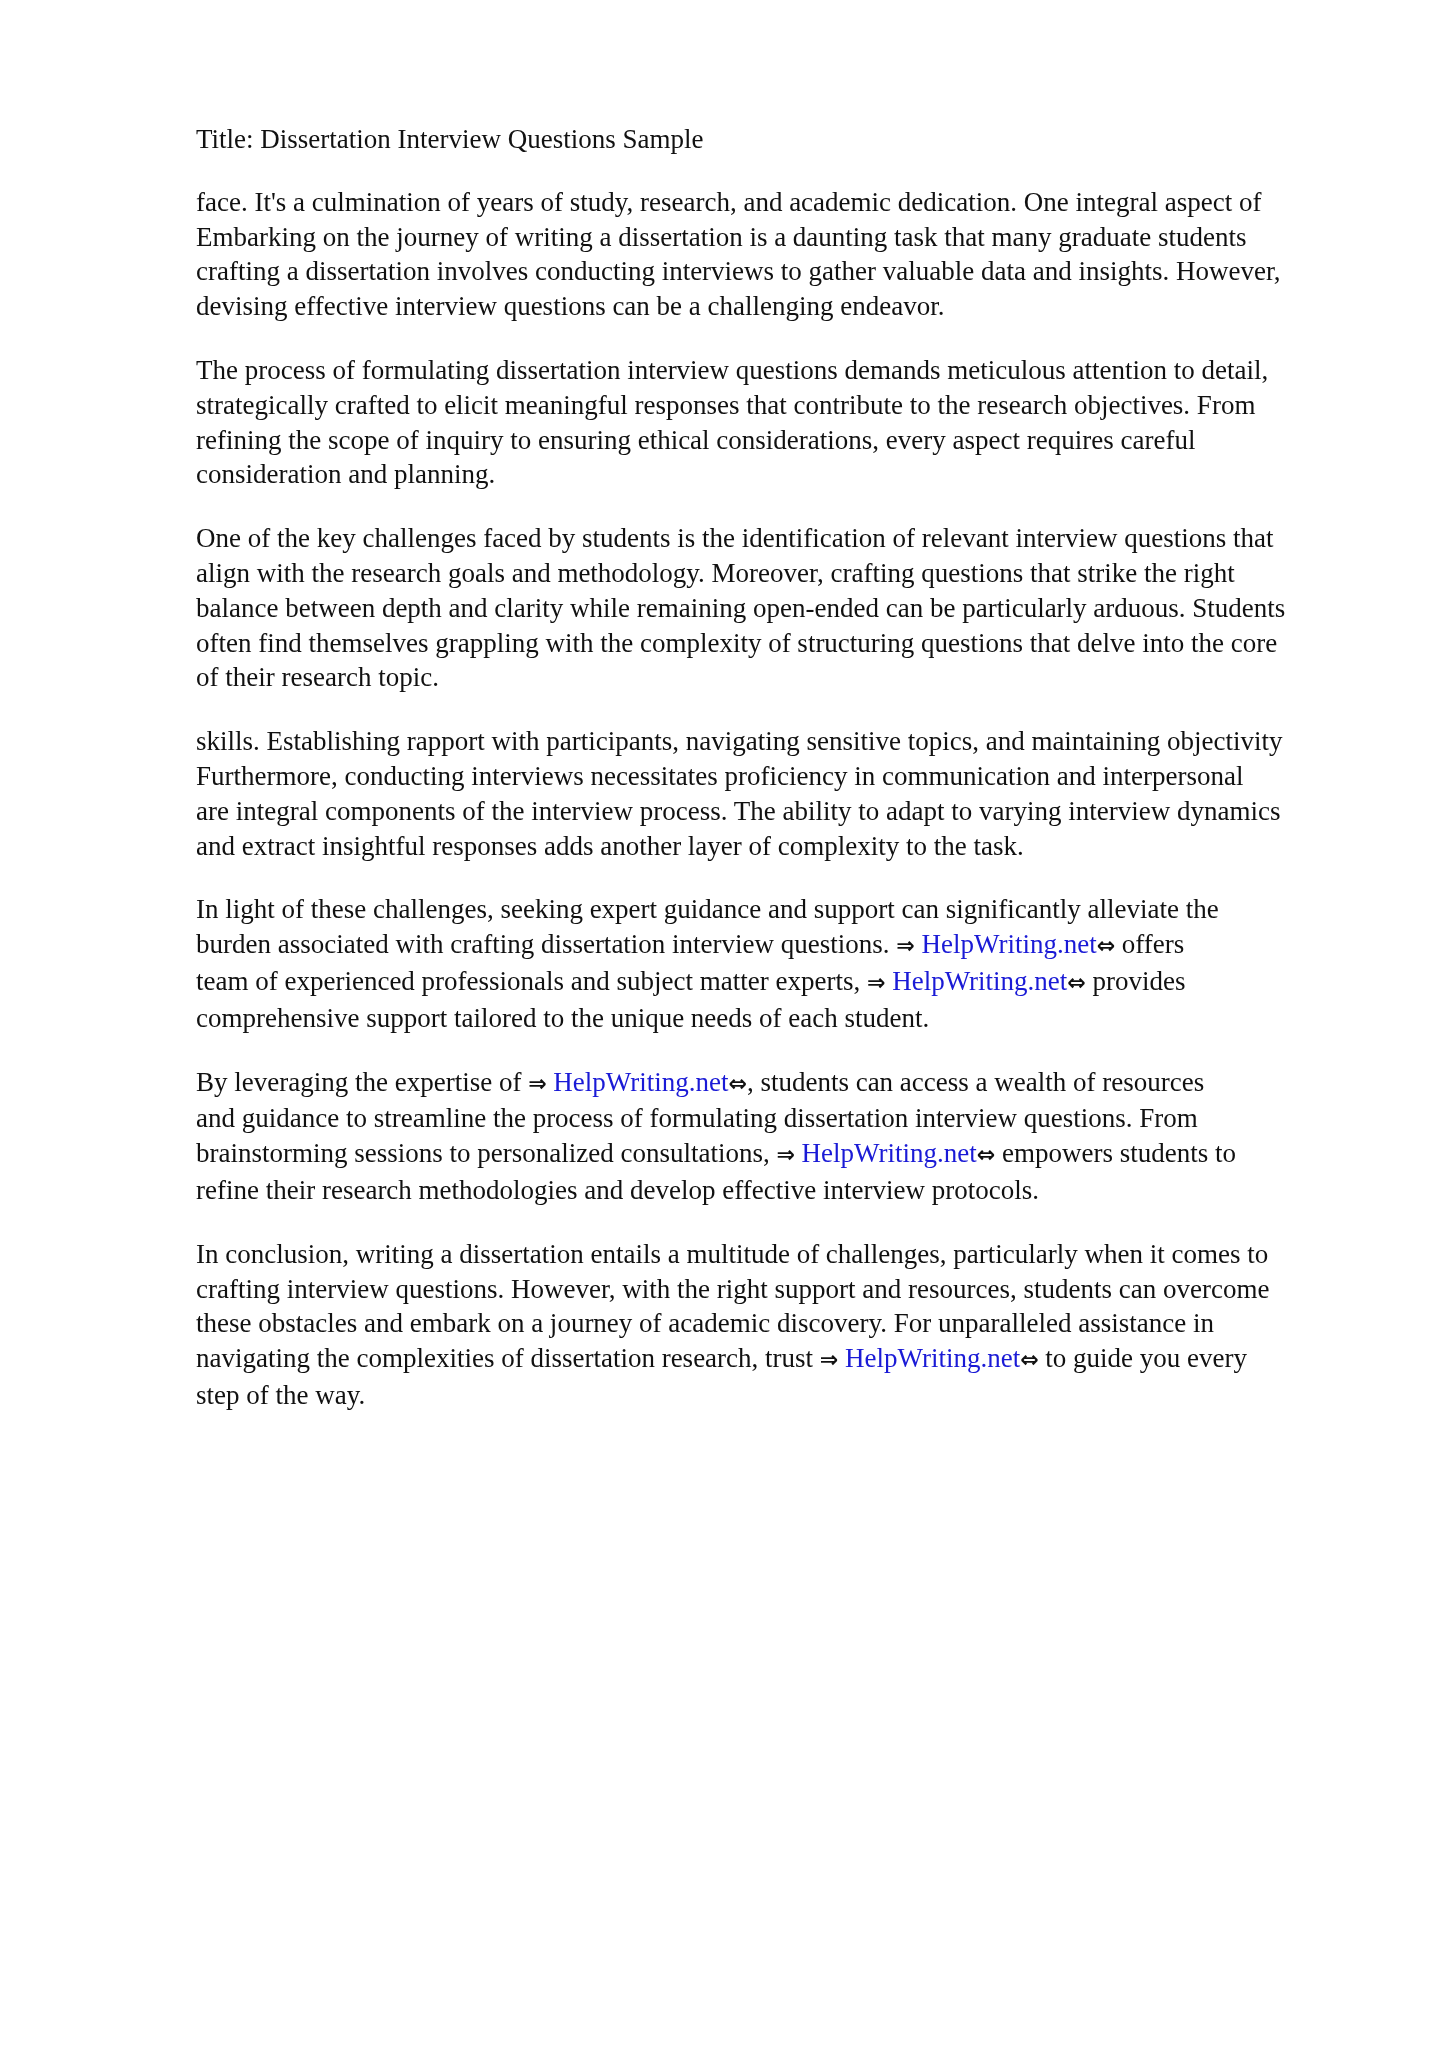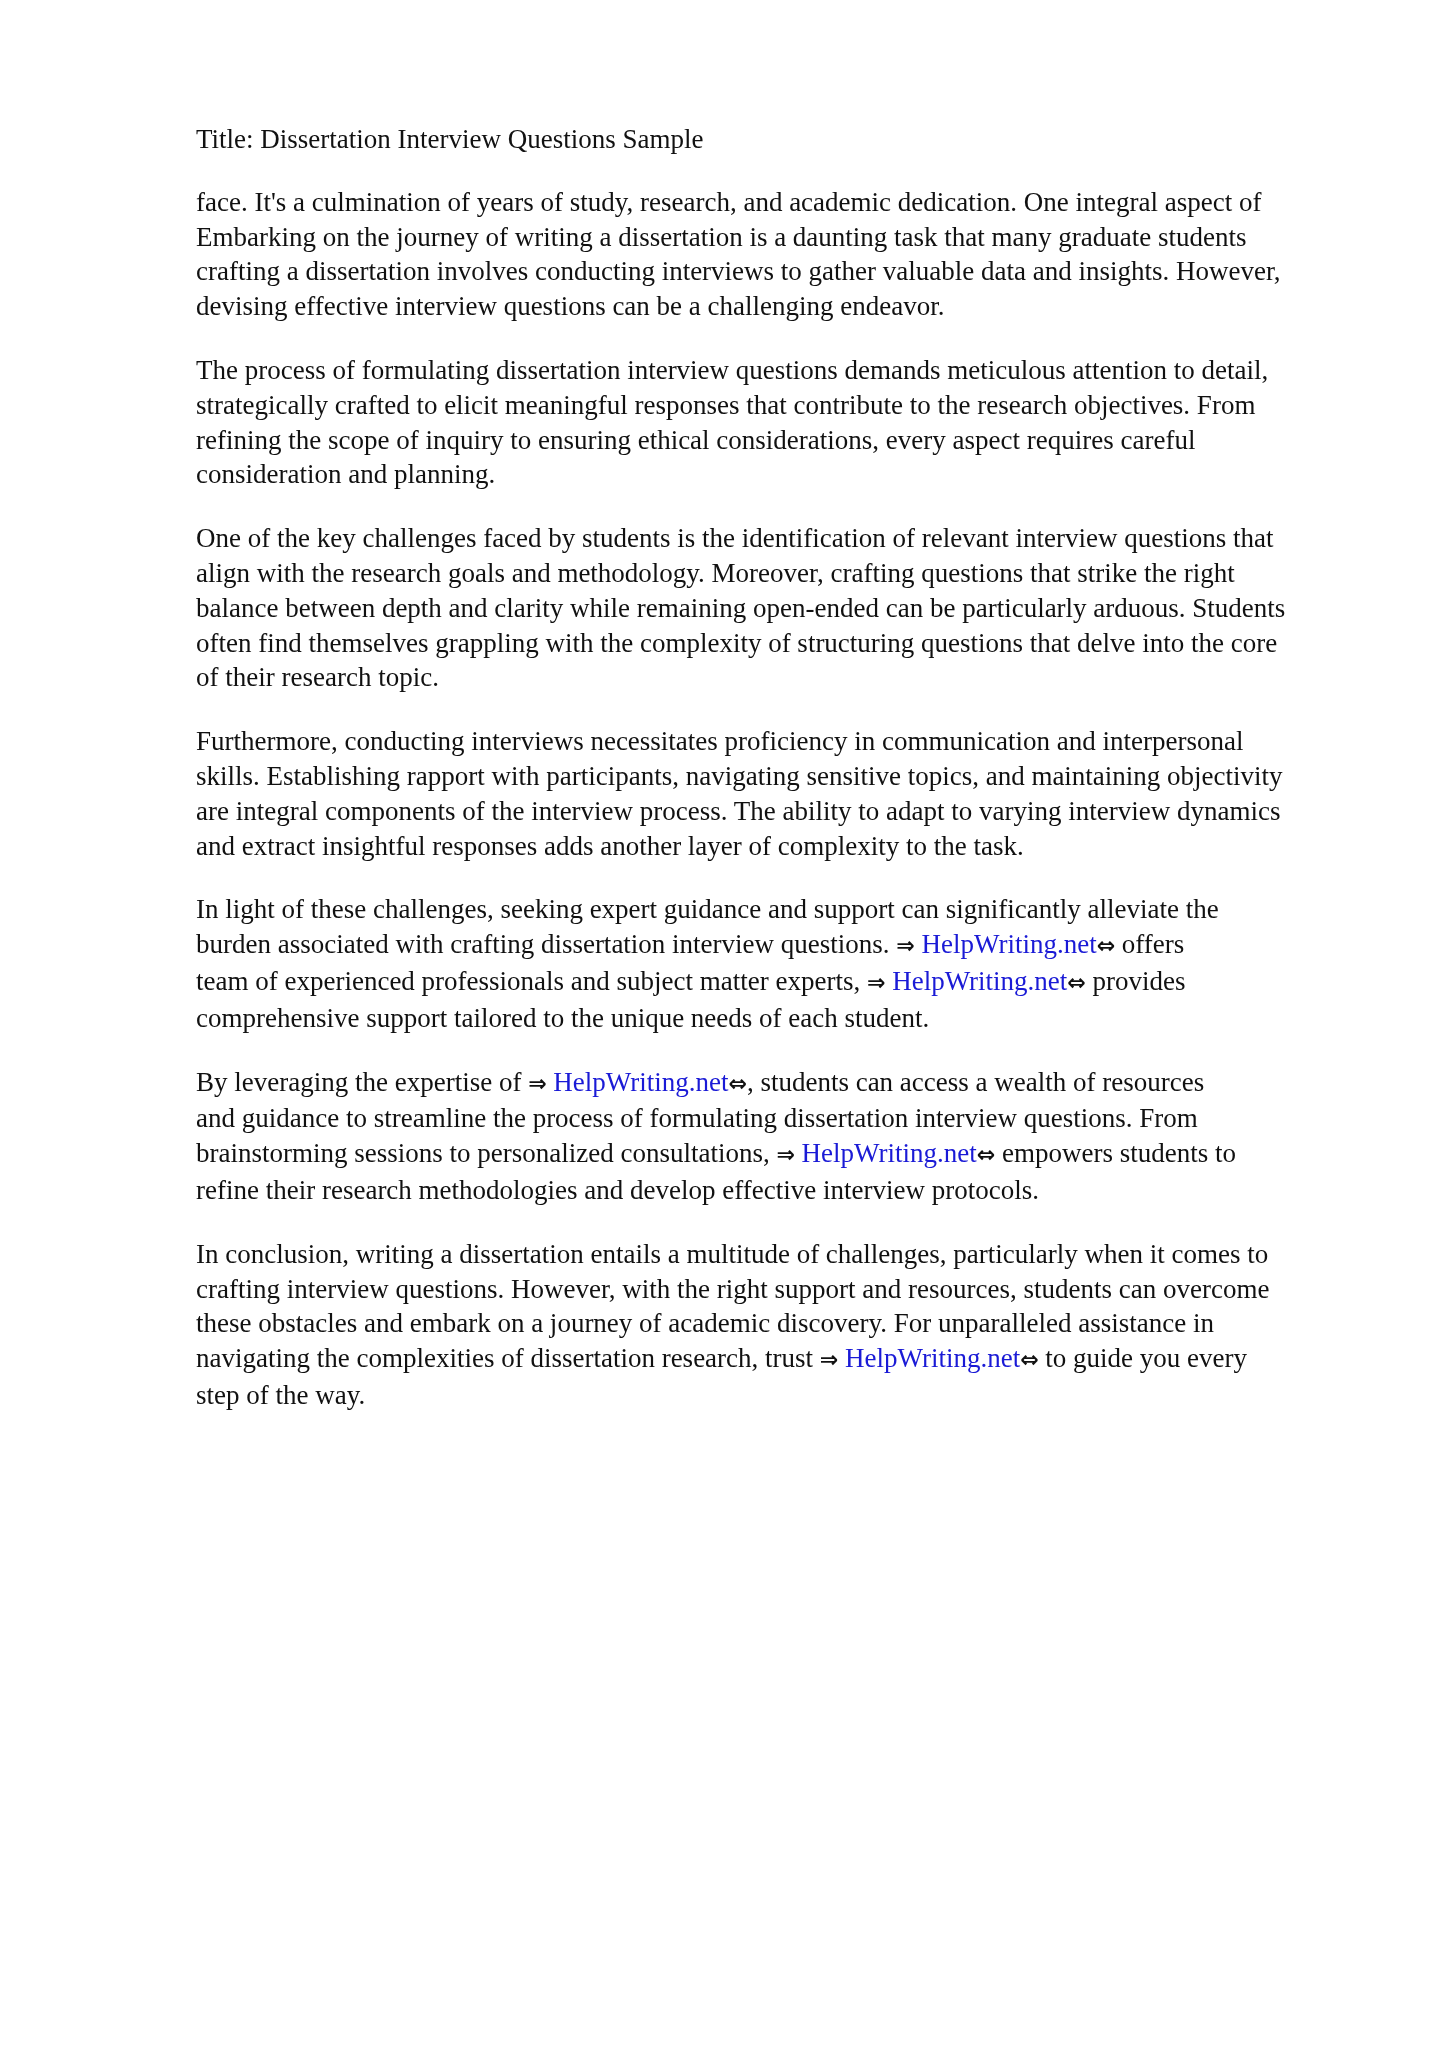--- a/index.html
+++ b/index.html
@@ -34,22 +34,22 @@
         <span class="line">consideration and planning.</span>
       </p>
       <p class="para">
         <span class="line">One of the key challenges faced by students is the identification of relevant interview questions that</span>
         <span class="line">align with the research goals and methodology. Moreover, crafting questions that strike the right</span>
         <span class="line">balance between depth and clarity while remaining open-ended can be particularly arduous. Students</span>
         <span class="line">often find themselves grappling with the complexity of structuring questions that delve into the core</span>
         <span class="line">of their research topic.</span>
       </p>
       <p class="para">
+        <span class="line">skills. Establishing rapport with participants, navigating sensitive topics, and maintaining objectivity</span>
         <span class="line">Furthermore, conducting interviews necessitates proficiency in communication and interpersonal</span>
-        <span class="line">skills. Establishing rapport with participants, navigating sensitive topics, and maintaining objectivity</span>
         <span class="line">are integral components of the interview process. The ability to adapt to varying interview dynamics</span>
         <span class="line">and extract insightful responses adds another layer of complexity to the task.</span>
       </p>
       <p class="para">
         <span class="line">In light of these challenges, seeking expert guidance and support can significantly alleviate the</span>
         <span class="line">burden associated with crafting dissertation interview questions. <span class="arrow">⇒</span> <a class="link" style="color: rgb(26, 26, 214);">HelpWriting.net</a><span class="arrow">⇔</span> offers</span>
         <span class="line">team of experienced professionals and subject matter experts, <span class="arrow">⇒</span> <a class="link" style="color: rgb(26, 26, 214);">HelpWriting.net</a><span class="arrow">⇔</span> provides</span>
         <span class="line">comprehensive support tailored to the unique needs of each student.</span>
       </p>
       <p class="para">

